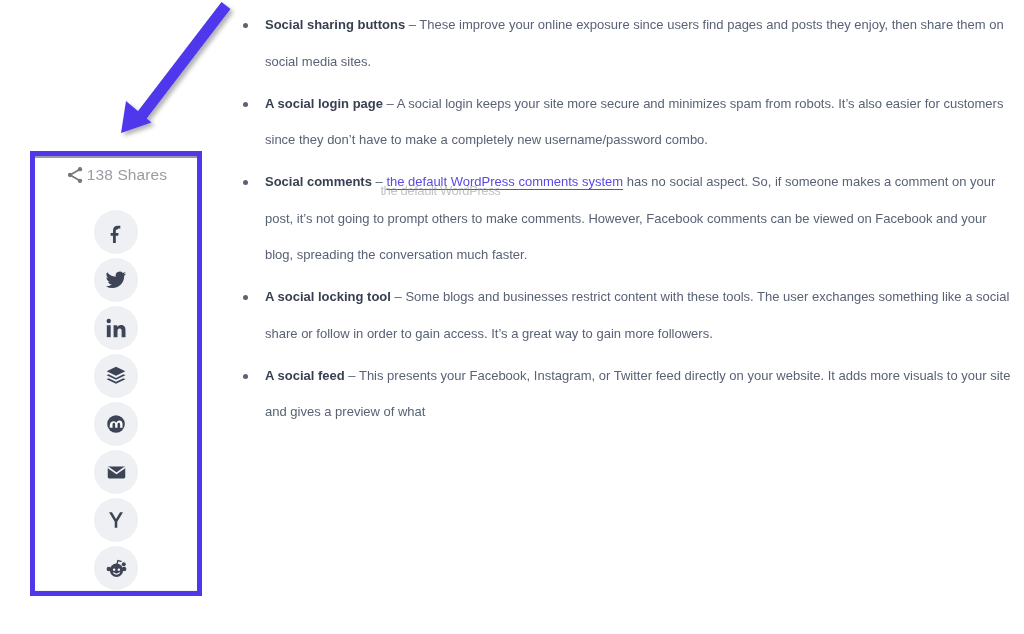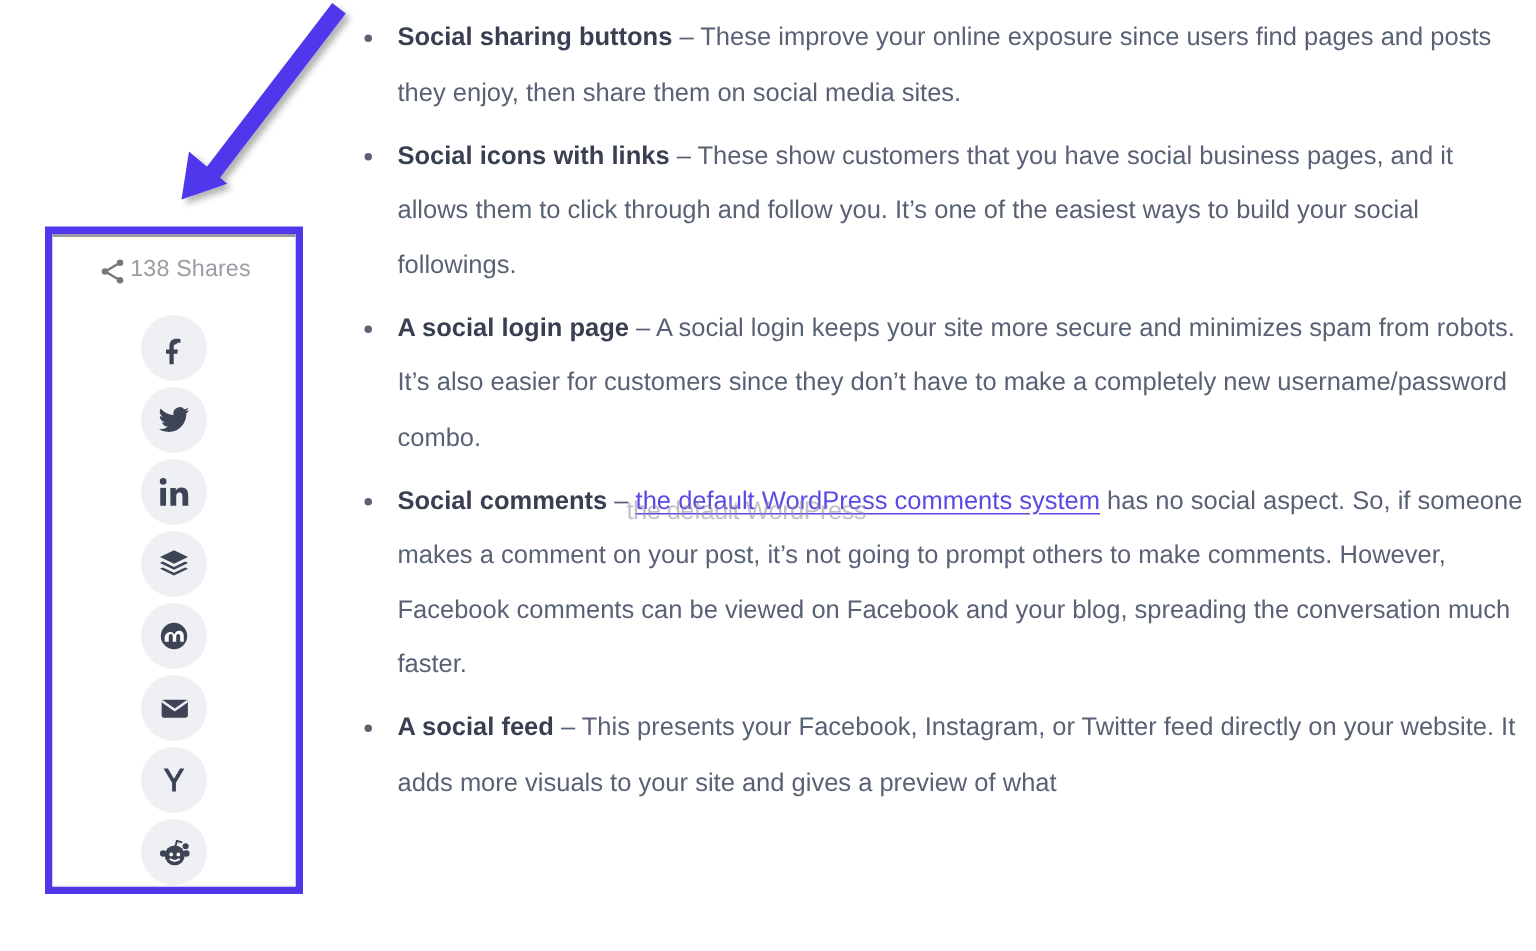--- a/index.html
+++ b/index.html
@@ -42,23 +42,23 @@
     position: relative;
     width: 100%;
     height: 100%;
     box-sizing: border-box;
     border-top: 2px solid #9a9aa2;
     background: #ffffff;
     box-shadow: inset 0 -1px 0 rgba(0,0,0,0.05);
   }
   #share-count-row {
     display: flex;
+    align-items: center;
     justify-content: center;
     gap: 2px;
-    padding-top: 13px;
     height: 34px;
   }
   #share-count-label {
     font-size: 15.5px;
     color: #9b9ba3;
     font-weight: 400;
     letter-spacing: .1px;
     white-space: nowrap;
   }
   .share-node-icon { display: block; }
@@ -94,21 +94,21 @@
     top: 0px;
     width: 780px;
     list-style: none;
     margin: 0;
     padding: 0;
   }
   #article-list > li {
     position: relative;
     padding-left: 28px;
     margin: 0 0 5.5px 0;
-    font-size: 17px;
+    font-size: 13px;
     line-height: 36.5px;
     color: #596275;
     font-weight: 400;
   }
   #article-list > li::before {
     content: "";
     position: absolute;
     left: 6px;
     top: 16px;
     width: 5px;
@@ -240,30 +240,30 @@
     </div>
   </div>
 </div>
 
 <ul id="article-list">
 
   <li>
     <span class="term">Social sharing buttons</span><span> – </span><span>These improve your online exposure since users find pages and posts they enjoy, then share them on social media sites.</span>
   </li>
 
-  <li>
-    <span class="term">Social icons with links</span><span> – </span><span>These show customers that you have social business pages, and it allows them to click through and follow you. It’s one of the easiest ways to build your social followings.</span>
-  </li>
 
   <li>
     <span class="term">A social login page</span><span> – </span><span>A social login keeps your site more secure and minimizes spam from robots. It’s also easier for customers since they don’t have to make a completely new username/password combo.</span>
   </li>
 
   <li>
     <span class="term">Social comments</span><span> – </span><span class="glitch-wrap"><span class="glitch-ghost">the default WordPress</span><a class="inline-link">the default WordPress comments system</a></span><span> has no social aspect. So, if someone makes a comment on your post, it’s not going to prompt others to make comments. However, Facebook comments can be viewed on Facebook and your blog, spreading the conversation much faster.</span>
   </li>
 
+  <li>
+    <span class="term">A social locking tool</span><span> –  </span><span>Some blogs and businesses restrict content with these tools. The user exchanges something like a social share or follow in order to gain access. It’s a great way to gain more followers.</span>
+  </li>
 
   <li>
     <span class="term">A social feed</span><span> – </span><span>This presents your Facebook, Instagram, or Twitter feed directly on your website. It adds more visuals to your site and gives a preview of what</span>
   </li>
 
 </ul>
 
 </body></html>

